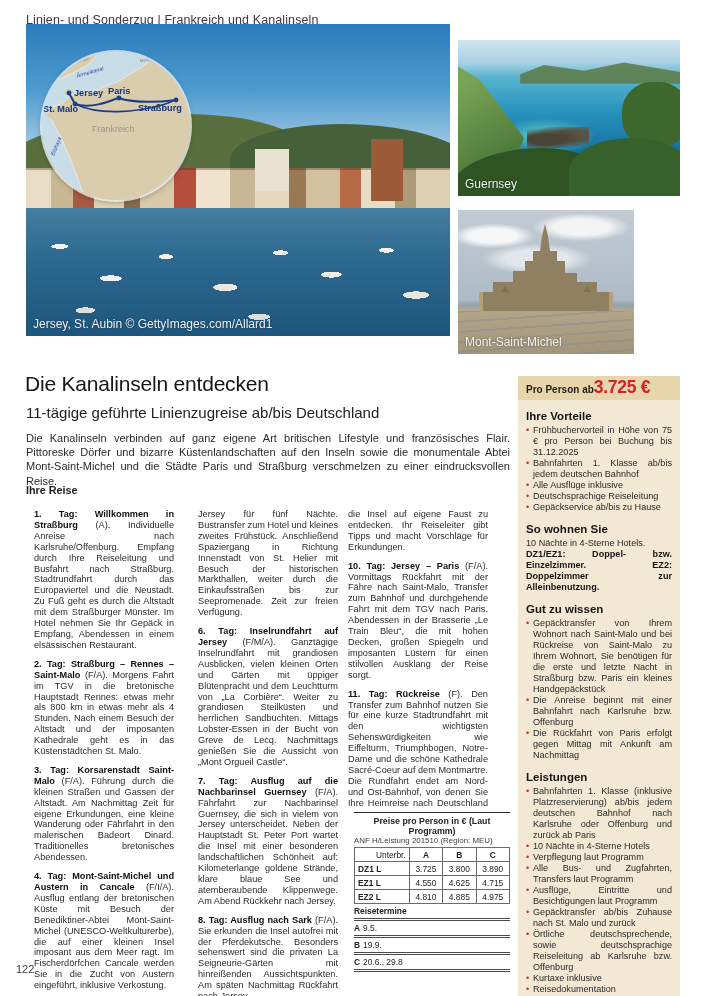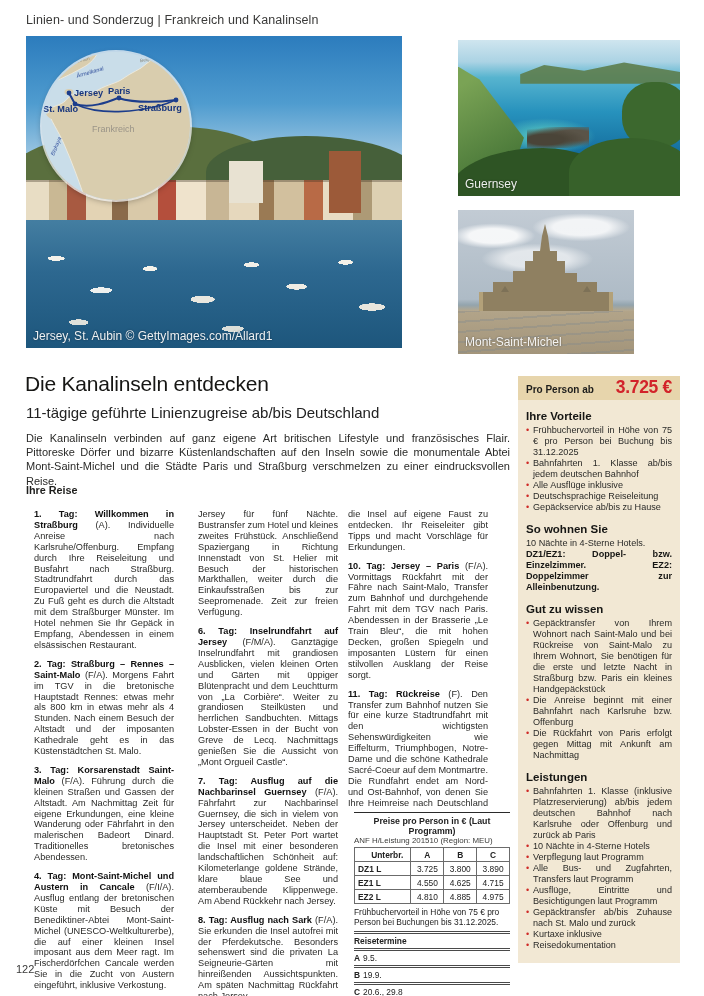--- a/index.html
+++ b/index.html
@@ -4,21 +4,21 @@
 <style>
   html,body{margin:0;padding:0;background:#fff;}
   #page{position:relative;width:704px;height:996px;background:#fff;overflow:hidden;
         font-family:"Liberation Sans",sans-serif;color:#1e1e1c;-webkit-hyphens:auto;hyphens:auto;}
   
   .hdr{position:absolute;left:26px;top:13px;font-size:12.5px;color:#3a3a39;letter-spacing:.1px;}
   
   .photo{position:absolute;overflow:hidden;}
   .photo .cap{position:absolute;left:7px;bottom:5px;font-size:12px;color:rgba(255,255,255,.92);
               text-shadow:0 0 2px rgba(0,0,0,.45);z-index:6;}
-  .ph-main{left:26px;top:36px;width:376px;height:312px;}
+  .ph-main{left:26px;top:24px;width:424px;height:312px;}
   .m-sky{position:absolute;left:0;top:0;width:100%;height:48%;
          background:linear-gradient(180deg,#2c7cbd 0%,#4f9ccf 45%,#9cc6e2 80%,#bdd9ec 100%);}
   .m-hill1{position:absolute;left:-6%;top:29%;width:72%;height:20%;background:#5a6f3e;
            border-radius:60% 40% 0 0/90% 60% 0 0;}
   .m-hill2{position:absolute;right:-6%;top:32%;width:58%;height:18%;background:#46603a;
            border-radius:50% 60% 0 0/70% 90% 0 0;}
   .m-town{position:absolute;left:0;top:46%;width:100%;height:13%;
           background:linear-gradient(90deg,#e8ddc4 0 6%,#c9b894 6% 11%,#a85a41 11% 16%,#e3d3b4 16% 23%,
             #8a6a4a 23% 27%,#d9c9a9 27% 35%,#b44f3c 35% 40%,#efe3cc 40% 48%,#c8b695 48% 54%,
             #e6d8bd 54% 62%,#9a7a54 62% 66%,#d2c09e 66% 74%,#b86a46 74% 79%,#e8dcc4 79% 87%,
@@ -81,29 +81,29 @@
   .col b{color:#111;}
   .note{margin-top:10px;}
   
   .ptable{position:absolute;left:354px;top:812px;width:156px;font-size:8.4px;color:#222;
           border-top:1.5px solid #2a2a2a;padding-top:3px;}
   .pt-title{font-weight:bold;text-align:center;font-size:8.8px;}
   .pt-sub{text-align:left;font-size:7.9px;color:#3c3c3a;margin-bottom:2px;}
   .ptable table{width:100%;border-collapse:collapse;font-size:8.4px;}
   .ptable th,.ptable td{border:1px solid #6b6b6b;padding:1.5px 3px;text-align:center;}
   .ptable th{font-weight:bold;}
-  .ptable th.l{font-weight:bold;text-align:center;padding-left:12px;}
+  .ptable th.l{font-weight:normal;text-align:right;padding-left:12px;}
   .ptable td.l{font-weight:bold;text-align:left;}
   .pt-note{margin-top:3px;line-height:10.4px;border-bottom:3px double #4a4a4a;padding-bottom:3px;}
   .pt-line{padding:2px 0 2px;border-bottom:3px double #4a4a4a;}
   .pt-line b{margin-right:3px;}
   
   .sidebar{position:absolute;left:518px;top:376px;width:162px;min-height:582px;background:#f2e8d4;
            box-sizing:border-box;padding-bottom:12px;font-size:9.1px;line-height:11px;color:#2a2a28;}
-  .sb-pricebox{display:flex;justify-content:space-between;align-items:baseline;background:#e7d5ac;
+  .sb-pricebox{display:flex;align-items:baseline;background:#e7d5ac;
                padding:6px 8px 5px;}
   .sb-pl{font-size:10px;font-weight:bold;color:#1d1d1b;}
   .sb-pv{font-size:17.5px;font-weight:bold;color:#d2232a;letter-spacing:-.3px;}
   .sb-sec{padding:0 8px;margin-top:10px;}
   .sb-h{font-size:11.5px;font-weight:bold;color:#161614;margin-bottom:2px;line-height:13px;}
   .sb-ul{list-style:none;margin:0;padding:0;}
   .sb-ul li{position:relative;padding-left:7px;text-align:justify;}
   .sb-ul li::before{content:"•";position:absolute;left:0;top:0;color:#cf2a27;}
   .sb-line{text-align:justify;}
   .sb-bold{font-weight:bold;color:#161614;text-align:justify;}
@@ -227,21 +227,20 @@
         <td>4.715</td>
       </tr>
       <tr>
         <td class="l">EZ2 L</td>
         <td>4.810</td>
         <td>4.885</td>
         <td>4.975</td>
       </tr>
     </tbody>
       </table>
-    <div class="pt-note">Frühbuchervorteil in Höhe von 75 € pro Person bei Buchungen bis 31.12.2025.</div>
     <div class="pt-line" style="font-weight:bold">Reisetermine</div>
     <div class="pt-line"><b>A</b><span>9.5.</span></div>
     <div class="pt-line"><b>B</b><span>19.9.</span></div>
     <div class="pt-line"><b>C</b><span>20.6., 29.8</span></div>
   </div>
 
   <div class="sidebar">
     <div class="sb-pricebox">
       <span class="sb-pl">Pro Person ab</span>
       <span class="sb-pv">3.725 €</span>
@@ -275,20 +274,21 @@
 
     <div class="sb-sec">
       <div class="sb-h">Leistungen</div>
       <ul class="sb-ul">
         <li>Bahnfahrten 1. Klasse (inklusive Platzreservierung) ab/bis jedem deutschen Bahnhof nach Karlsruhe oder Offenburg und zurück ab Paris</li>
         <li>10 Nächte in 4-Sterne Hotels</li>
         <li>Verpflegung laut Programm</li>
         <li>Alle Bus- und Zugfahrten, Transfers laut Programm</li>
         <li>Ausflüge, Eintritte und Besichtigungen laut Programm</li>
         <li>Gepäcktransfer ab/bis Zuhause nach St. Malo und zurück</li>
+        <li>Örtliche deutschsprechende, sowie deutschsprachige Reiseleitung ab Karlsruhe bzw. Offenburg</li>
         <li>Kurtaxe inklusive</li>
         <li>Reisedokumentation</li>
       </ul>
     </div>
 
   </div>
 
   <div class="pagenum">122</div>
 
 </div>

